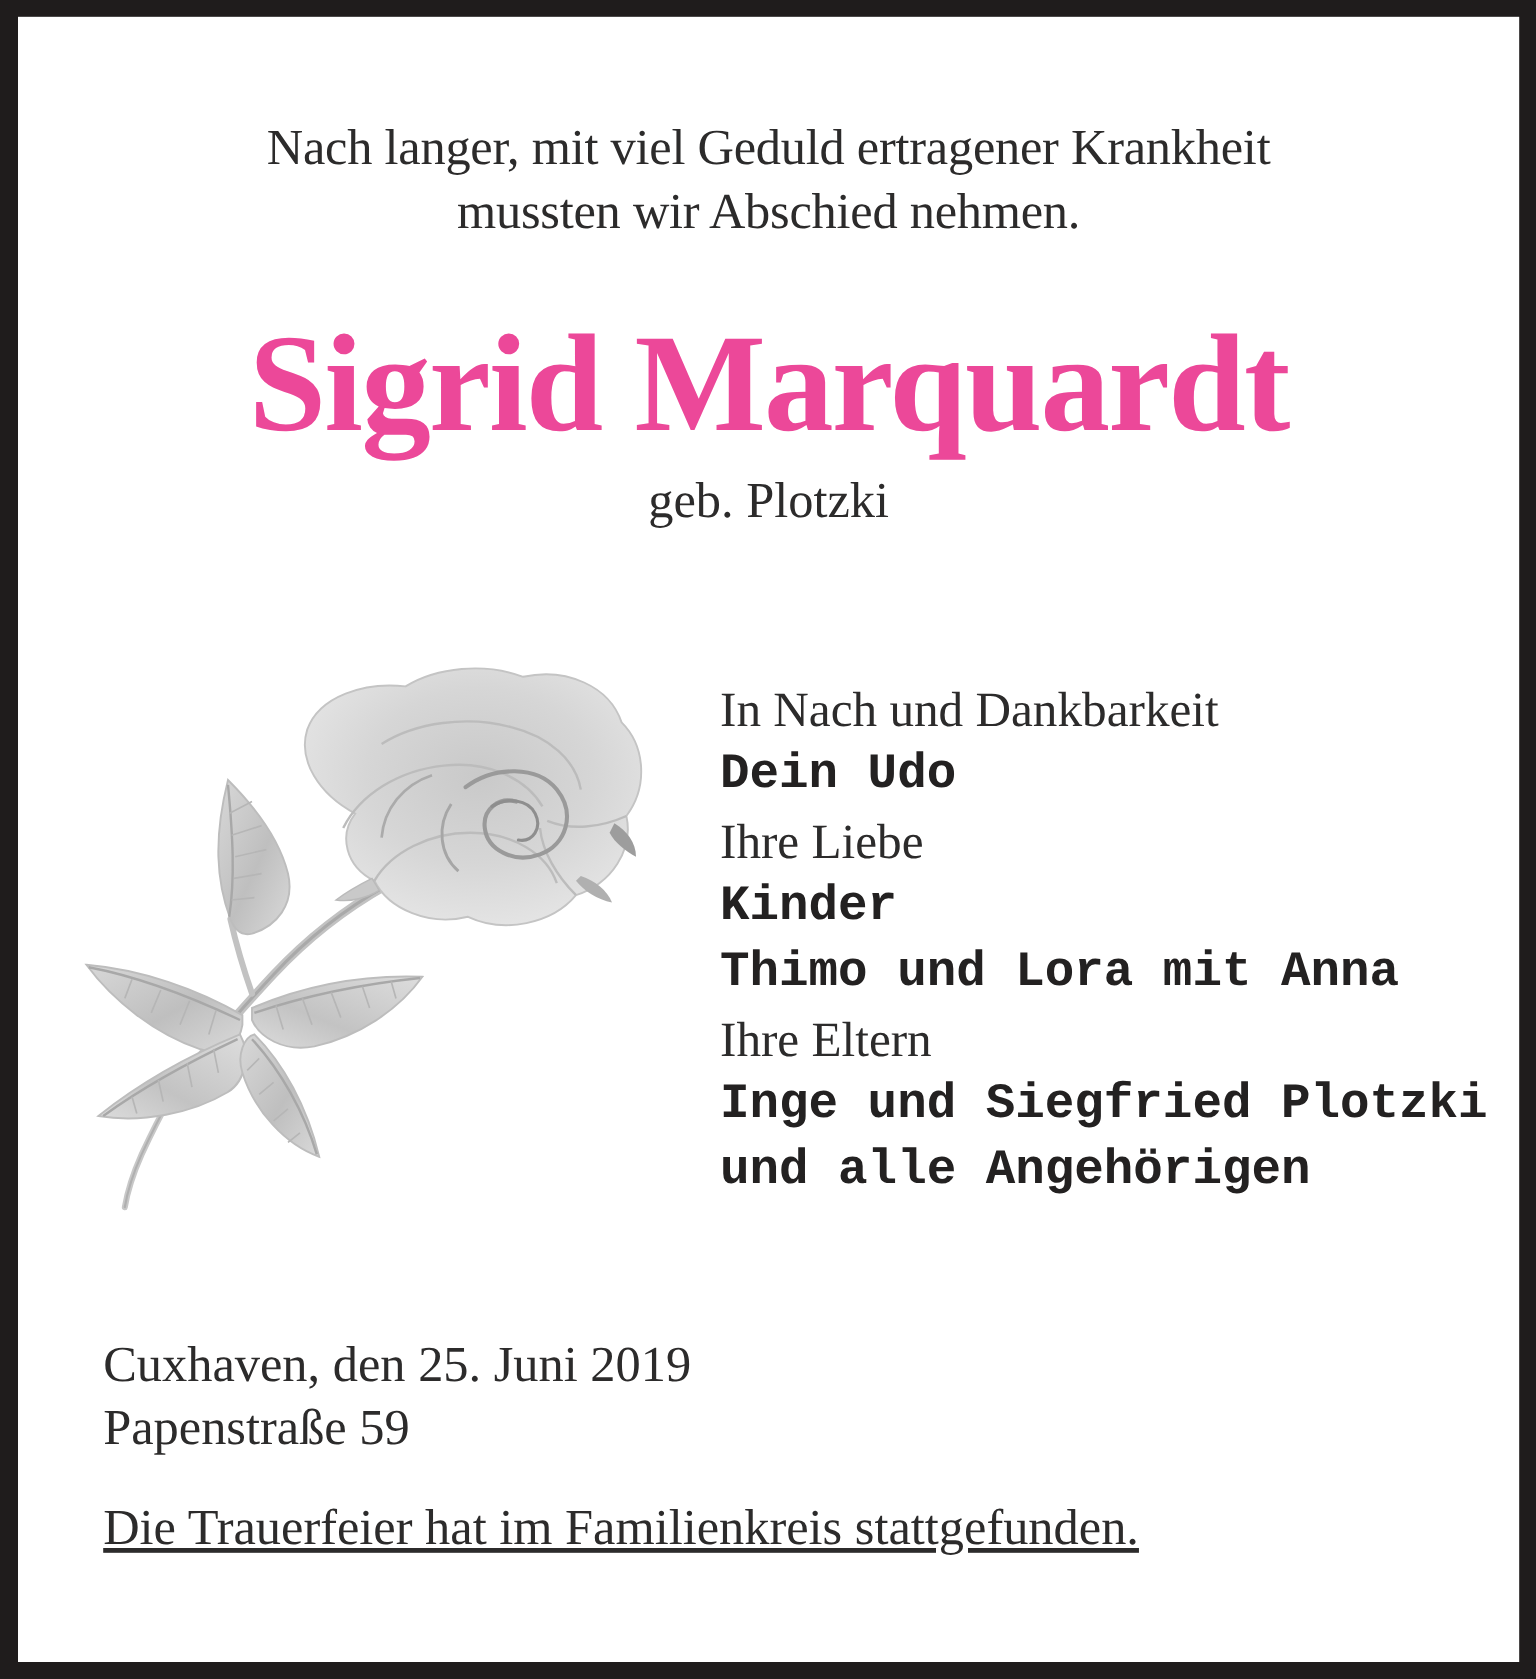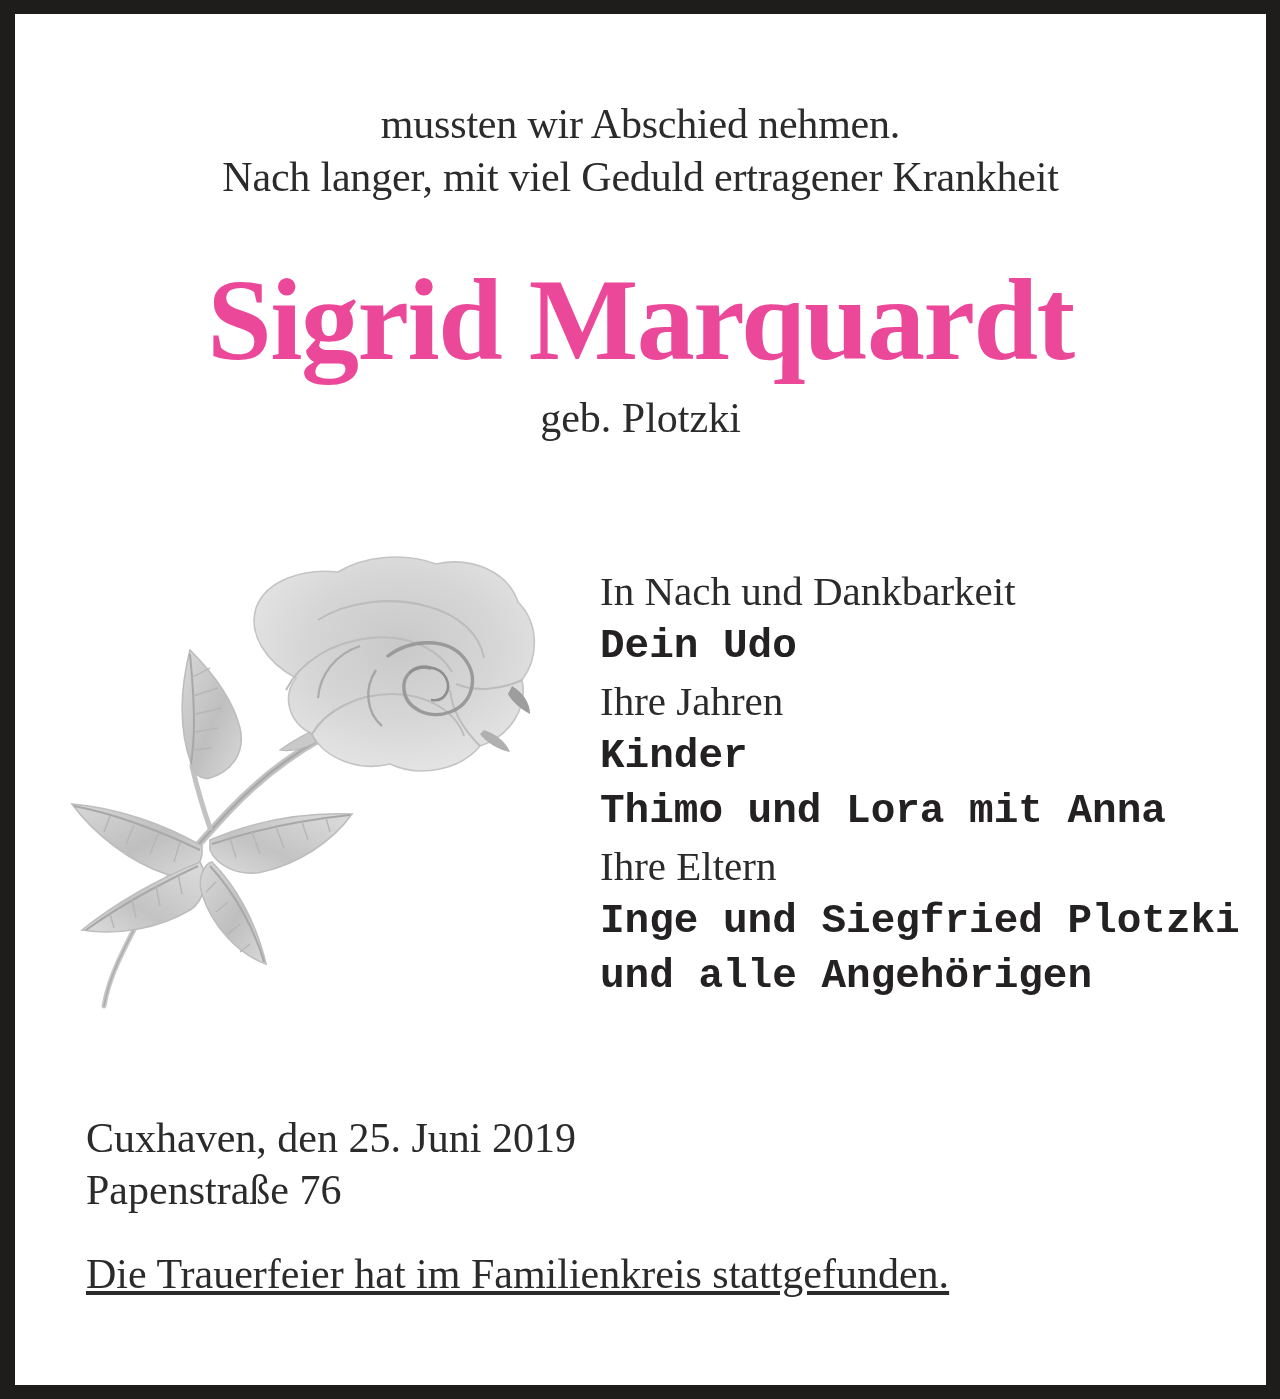--- a/index.html
+++ b/index.html
@@ -149,22 +149,22 @@
     text-decoration: underline;
   }
 </style>
 </head>
 <body>
 
 <div class="obituary-frame">
   <div class="notice-card">
 
     <div class="intro-block">
+      <span class="intro-line">Nach langer, mit viel Geduld ertragener Krankheit</span>
       <span class="intro-line">mussten wir Abschied nehmen.</span>
-      <span class="intro-line">Nach langer, mit viel Geduld ertragener Krankheit</span>
     </div>
 
     <div class="deceased-name">Sigrid Marquardt</div>
 
     <div class="maiden-name">geb. Plotzki</div>
 
 
     <div class="middle-section">
 
       <div class="rose-illustration">
@@ -240,31 +240,31 @@
           <path d="M452 136 C 462 142, 470 152, 470 164 C 462 160, 452 152, 448 144 Z" fill="#9d9d9d"></path>
           <path d="M424 180 C 436 184, 446 192, 450 202 C 438 200, 426 192, 420 184 Z" fill="#b0b0b0"></path>
 
           <path d="M250 182 C 238 188, 228 194, 220 200 C 232 202, 246 198, 256 192 Z" fill="#c9c9c9" stroke="#bababa" stroke-width="1.2"></path>
         </svg>
       </div>
 
       <div class="mourners-block">
         <span class="mourner-line">In Nach und Dankbarkeit</span>
         <span class="mourner-line is-bold">Dein Udo</span>
-        <span class="mourner-line">Ihre Jahren</span>
+        <span class="mourner-line">Ihre Liebe</span>
         <span class="mourner-line is-bold">Kinder</span>
         <span class="mourner-line is-bold">Thimo und Lora mit Anna</span>
         <span class="mourner-line">Ihre Eltern</span>
         <span class="mourner-line is-bold">Inge und Siegfried Plotzki</span>
         <span class="mourner-line is-bold">und alle Angehörigen</span>
       </div>
 
     </div>
 
     <div class="footer-block">
       <span class="footer-line">Cuxhaven, den 25. Juni 2019</span>
-      <span class="footer-line">Papenstraße 76</span>
+      <span class="footer-line">Papenstraße 59</span>
     </div>
 
     <div class="ceremony-note">Die Trauerfeier hat im Familienkreis stattgefunden.</div>
 
   </div>
 </div>
 
 </body></html>

